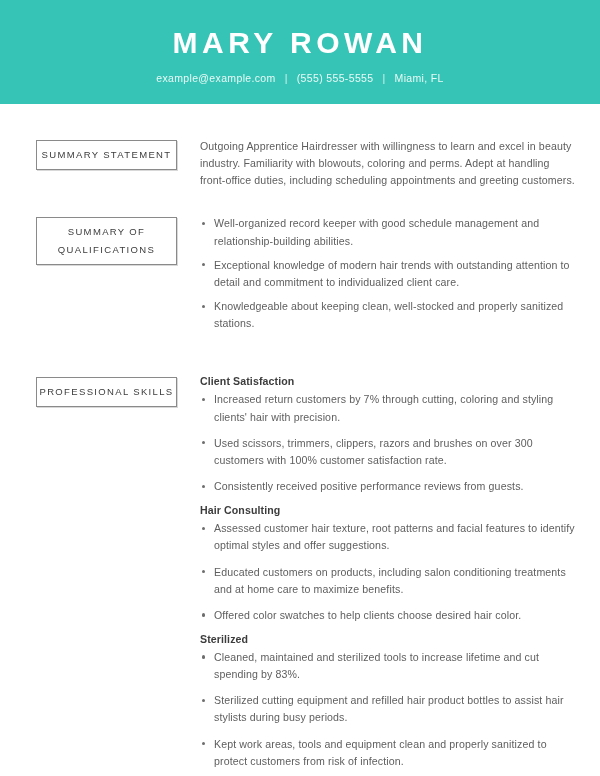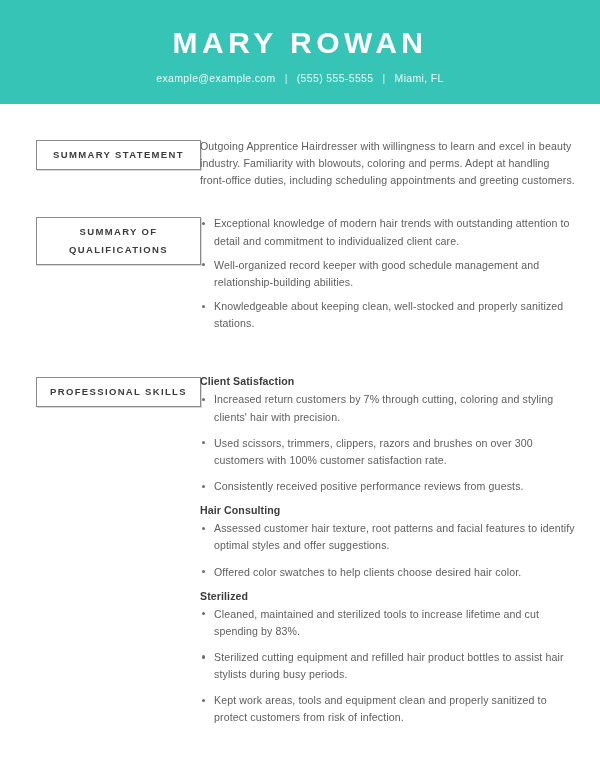--- a/index.html
+++ b/index.html
@@ -65,30 +65,30 @@
   .body-col {
     flex: 1 1 auto;
     padding-top: 1px;
     min-width: 0;
   }
 
   .section-label {
     border: 1px solid #8a8a8a;
     box-shadow: 1px 1px 0 0 #d8d8d8;
     background: #ffffff;
-    width: 165px;
+    width: 141px;
     min-height: 28px;
     display: flex;
     flex-direction: column;
     align-items: center;
     justify-content: center;
     padding: 5px 2px;
     color: #3c3c3c;
     font-size: 9.5px;
-    font-weight: bold;
+    font-weight: normal;
     letter-spacing: 1.35px;
     text-align: center;
     line-height: 1.85;
   }
 
   
   .para {
     font-size: 10.6px;
     line-height: 1.62;
     color: #5e5e5e;
@@ -167,22 +167,22 @@
 
   <div class="section sec-quals">
     <div class="label-col">
       <div class="section-label">
         <span>SUMMARY OF</span>
         <span>QUALIFICATIONS</span>
       </div>
     </div>
     <div class="body-col">
       <ul class="bullets">
+        <li>Well-organized record keeper with good schedule management and relationship-building abilities.</li>
         <li>Exceptional knowledge of modern hair trends with outstanding attention to detail and commitment to individualized client care.</li>
-        <li>Well-organized record keeper with good schedule management and relationship-building abilities.</li>
         <li>Knowledgeable about keeping clean, well-stocked and properly sanitized stations.</li>
       </ul>
     </div>
   </div>
 
   <div class="section sec-skills">
     <div class="label-col">
       <div class="section-label">
         <span>PROFESSIONAL SKILLS</span>
       </div>
@@ -195,20 +195,21 @@
           <li>Increased return customers by 7% through cutting, coloring and styling clients' hair with precision.</li>
           <li>Used scissors, trimmers, clippers, razors and brushes on over 300 customers with 100% customer satisfaction rate.</li>
           <li>Consistently received positive performance reviews from guests.</li>
         </ul>
       </div>
 
       <div class="skill-group">
         <div class="skill-title">Hair Consulting</div>
         <ul class="bullets">
           <li>Assessed customer hair texture, root patterns and facial features to identify optimal styles and offer suggestions.</li>
+          <li>Educated customers on products, including salon conditioning treatments and at home care to maximize benefits.</li>
           <li>Offered color swatches to help clients choose desired hair color.</li>
         </ul>
       </div>
 
       <div class="skill-group">
         <div class="skill-title">Sterilized</div>
         <ul class="bullets">
           <li>Cleaned, maintained and sterilized tools to increase lifetime and cut spending by 83%.</li>
           <li>Sterilized cutting equipment and refilled hair product bottles to assist hair stylists during busy periods.</li>
           <li>Kept work areas, tools and equipment clean and properly sanitized to protect customers from risk of infection.</li>

